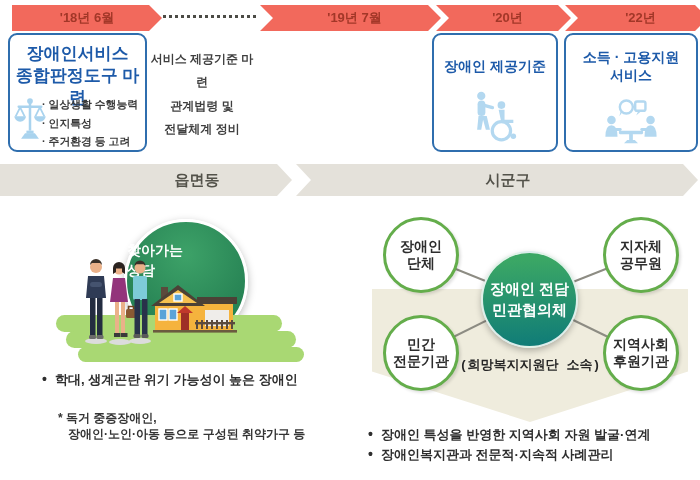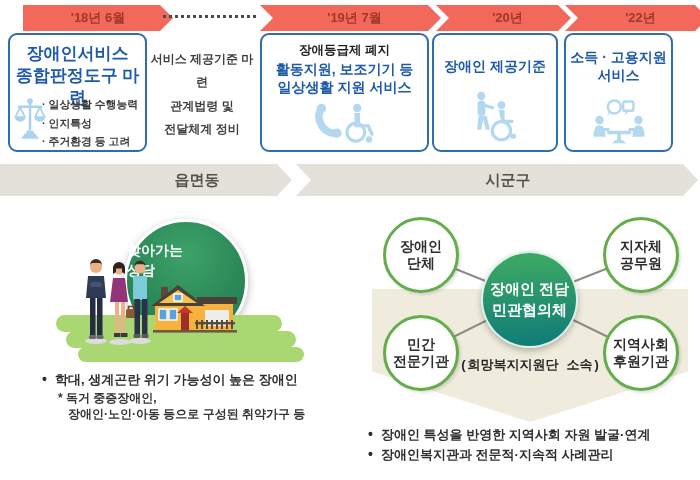--- a/index.html
+++ b/index.html
@@ -7,21 +7,21 @@
          font-family:"Liberation Sans","DejaVu Sans",sans-serif;}
 
   
   .arrow{position:absolute;top:5px;height:26px;background:#f2695c;display:flex;align-items:center;
          justify-content:center;color:#a23728;font-weight:bold;font-size:13px;}
   .arrow.first{clip-path:polygon(0 0,calc(100% - 13px) 0,100% 50%,calc(100% - 13px) 100%,0 100%);}
   .arrow.chev{clip-path:polygon(0 0,calc(100% - 13px) 0,100% 50%,calc(100% - 13px) 100%,0 100%,13px 50%);padding-left:8px;}
   .dots{position:absolute;left:163px;top:15px;width:93px;border-top:3px dotted #4c4c46;}
   .tbox{position:absolute;top:33px;height:119px;background:#fff;border:2px solid #2f6eae;border-radius:9px;box-sizing:border-box;}
   .pre{white-space:pre-line;}
-  .prewrap{white-space:pre-wrap;}
+  .prewrap{white-space:pre-wrap;margin-top:20px;}
   .box-title{color:#1d5aa9;font-weight:bold;text-align:center;line-height:1.28;}
   .b1-title{margin-top:8px;font-size:17px;}
   .b1-details{position:absolute;left:32px;top:60px;font-size:10.8px;font-weight:600;color:#3a3a3a;line-height:1.72;}
   .b1-icon{position:absolute;left:3px;top:60px;}
   .b2-sub{margin-top:7px;text-align:center;font-size:12.5px;font-weight:bold;color:#1f1f1f;}
   .b2-title{font-size:14px;margin-top:2px;}
   .box-icon{position:absolute;left:0;right:0;bottom:6px;display:flex;justify-content:center;}
   .note{position:absolute;left:146px;top:48px;width:112px;text-align:center;font-size:12px;
         font-weight:600;color:#3f3f3f;line-height:1.95;}
 
@@ -65,21 +65,21 @@
        box-sizing:border-box;display:flex;align-items:center;justify-content:center;text-align:center;
        color:#fff;font-weight:bold;font-size:15px;line-height:1.35;z-index:3;box-shadow:0 3px 6px rgba(0,0,0,.25);}
   .caption{position:absolute;left:420px;top:356px;width:220px;text-align:center;font-size:13px;
        font-weight:bold;color:#262626;z-index:3;font-family:Liberation Mono, monospace;}
 </style>
 </head>
 <body>
 
 <div class="stage">
 
-  <div class="arrow first" style="left:23px;width:150px;">
+  <div class="arrow first" style="left:12px;width:150px;">
     <span>'18년 6월</span>
   </div>
   <div class="dots"></div>
   <div class="arrow chev" style="left:260px;width:173px;">
     <span>'19년 7월</span>
   </div>
   <div class="arrow chev" style="left:436px;width:127px;">
     <span>'20년</span>
   </div>
   <div class="arrow chev" style="left:565px;width:135px;">
@@ -108,60 +108,40 @@
           <path d="M30 11 L25 21 M30 11 L35 21"></path>
         </g>
       </svg>
     </div>
   </div>
 
   <div class="note pre">서비스 제공기준 마련
 관계법령 및
 전달체계 정비</div>
 
-  <div class="tbox" style="left:260px;width:169px;">
-    <div class="b2-sub">장애등급제 폐지</div>
-    <div class="box-title b2-title pre">활동지원, 보조기기 등
-일상생활 지원 서비스</div>
-    <div class="box-icon">
-      <svg width="62" height="44" viewBox="0 0 66 46">
-        <g transform="rotate(-32 14 23)">
-          <path d="M15 8 A 18 18 0 0 0 15 38" stroke="#b3d8f0" stroke-width="8" fill="none" stroke-linecap="round"></path>
-          <circle cx="16.5" cy="7.5" r="5" fill="#b3d8f0"></circle>
-          <circle cx="16.5" cy="38.5" r="5" fill="#b3d8f0"></circle>
-        </g>
-        <g fill="#b3d8f0">
-          <circle cx="46" cy="8" r="4.5"></circle>
-          <path d="M43 13.5 h6 v12 h10 l5 11 -3.2 1.6 -4.6 -9.6 h-13.2 z"></path>
-          <circle cx="44.5" cy="34" r="9.5" fill="none" stroke="#b3d8f0" stroke-width="3.5"></circle>
-          <circle cx="58.5" cy="41.5" r="3.4"></circle>
-        </g>
-      </svg>
-    </div>
-  </div>
 
   <div class="tbox" style="left:432px;width:126px;">
     <div class="box-title b2-title pre" style="margin-top:23px;">장애인 제공기준</div>
     <div class="box-icon">
       <svg width="44" height="54" viewBox="0 0 48 58">
         <g fill="#b3d8f0">
           <circle cx="9" cy="6" r="4.5"></circle>
           <rect x="5" y="11" width="8.5" height="17" rx="4.2"></rect>
           <rect x="11" y="14" width="13" height="3.6" rx="1.8" transform="rotate(16 11 14)"></rect>
           <path d="M6 28 l-1.5 15 h4.5 l2 -11 3 11 h4.5 l-3.5 -15 z"></path>
           <circle cx="31" cy="16" r="4.2"></circle>
           <path d="M28 21 h6.4 v11 h9.6 v3.6 h-13 z"></path>
           <circle cx="31" cy="44" r="10" fill="none" stroke="#b3d8f0" stroke-width="3.5"></circle>
           <circle cx="44" cy="50" r="3"></circle>
         </g>
       </svg>
     </div>
   </div>
 
-  <div class="tbox" style="left:564px;width:109px;">
+  <div class="tbox" style="left:564px;width:134px;">
     <div class="box-title b2-title pre" style="margin-top:14px;">소득 · 고용지원
 서비스</div>
     <div class="box-icon">
       <svg width="54" height="46" viewBox="0 0 58 48">
         <g fill="#b3d8f0">
           <circle cx="24" cy="9" r="7" fill="none" stroke="#b3d8f0" stroke-width="2.6"></circle>
           <path d="M20 14 l-3.5 5 1.5 -6 z"></path>
           <rect x="33.5" y="3" width="11" height="10" rx="2" fill="none" stroke="#b3d8f0" stroke-width="2.6"></rect>
           <path d="M37 13 l-2.5 5 6 -5 z"></path>
           <circle cx="8" cy="23" r="4.6"></circle>

